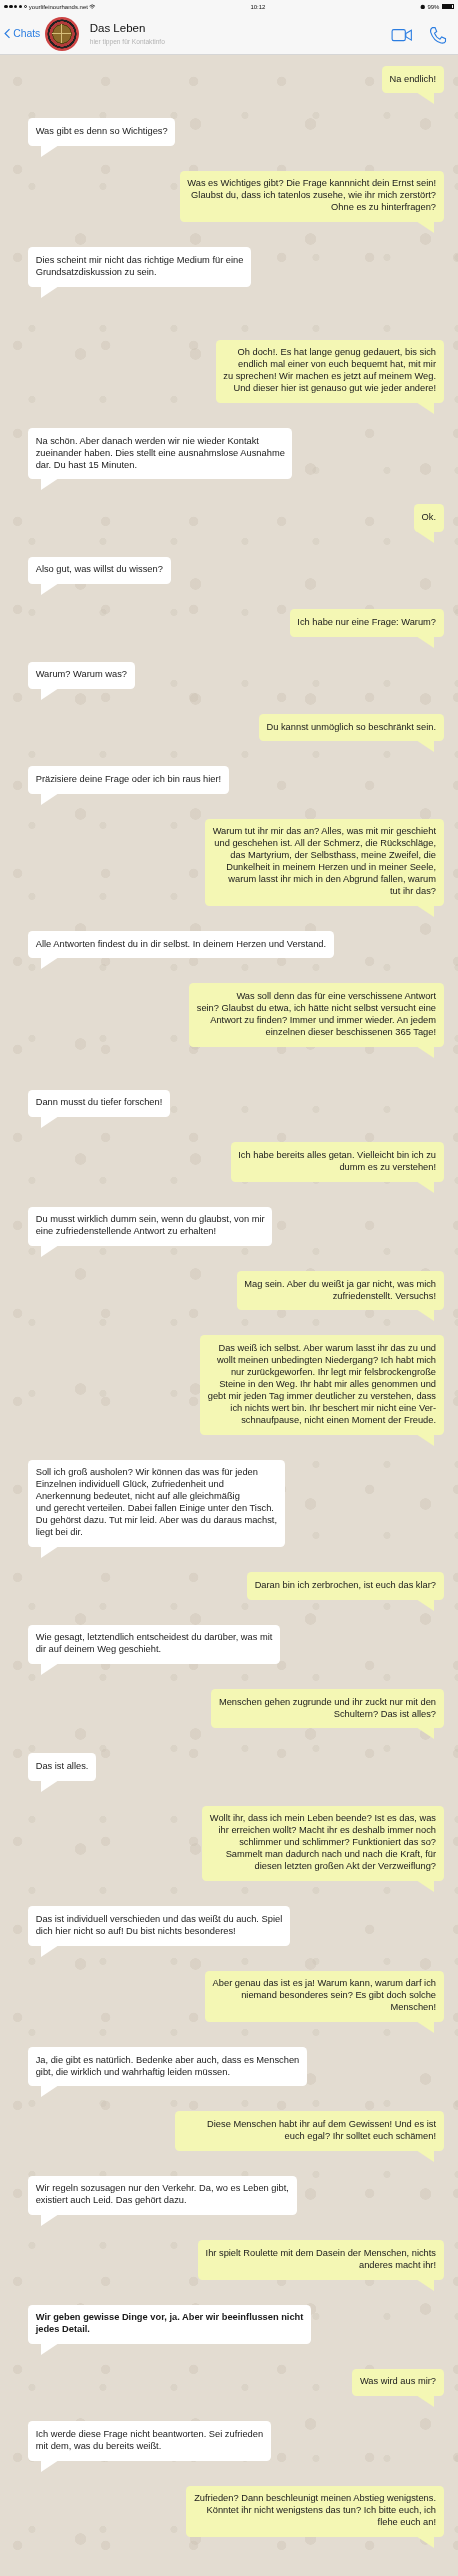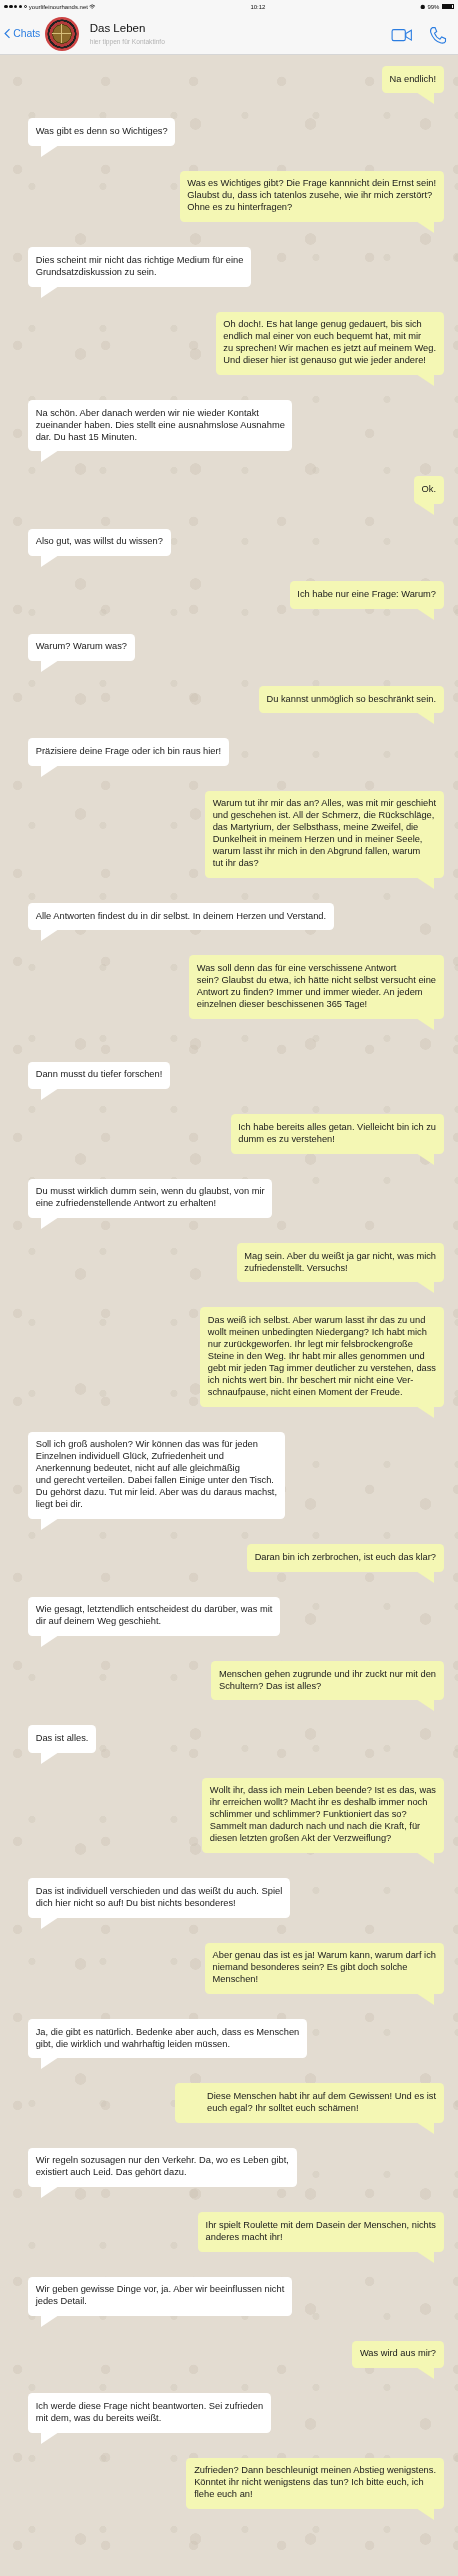--- a/index.html
+++ b/index.html
@@ -59,21 +59,21 @@
     padding: 11px 0 22px;
     background-color: #e3dcd1;
     background-image:
       radial-gradient(circle at 20% 30%, rgba(200,190,175,0.35) 0 4.4px, transparent 5px),
       radial-gradient(circle at 70% 60%, rgba(200,190,175,0.35) 0 5.5px, transparent 6px),
       radial-gradient(circle at 45% 85%, rgba(200,190,175,0.3) 0 3.3px, transparent 3.8px);
     background-size: 88px 88px, 115px 115px, 71px 71px;
     min-height: 2521px;
   }
   .msg-row { display: flex; margin-bottom: 25px; }
-  .msg-row.out { justify-content: flex-end; padding-right: 14.3px; }
+  .msg-row.out { justify-content: flex-end; padding-right: 14.3px; text-align: right; }
   .msg-row.in { justify-content: flex-start; padding-left: 28px; }
   .bubble {
     position: relative;
     font-size: 9.3px;
     line-height: 12px;
     padding: 6.6px 7.7px 8.8px 7.7px;
     border-radius: 4.4px;
     white-space: pre-line;
   }
   .bubble.out { background: #f4f7b4; }
@@ -149,21 +149,21 @@
     <div class="msg-row out">
       <div class="bubble out" style="max-width: 341px;">Was es Wichtiges gibt? Die Frage kannnicht dein Ernst sein!
 Glaubst du, dass ich tatenlos zusehe, wie ihr mich zerstört?
 Ohne es zu hinterfragen?</div>
     </div>
     <div class="msg-row in">
       <div class="bubble in" style="max-width: 341px;">Dies scheint mir nicht das richtige Medium für eine
 Grundsatzdiskussion zu sein.</div>
     </div>
     <div class="msg-row out">
-      <div class="bubble out" style="max-width: 341px;">Oh doch!. Es hat lange genug gedauert, bis sich
+      <div class="bubble out" style="max-width: 341px; margin-top: 28px;">Oh doch!. Es hat lange genug gedauert, bis sich
 endlich mal einer von euch bequemt hat, mit mir
 zu sprechen! Wir machen es jetzt auf meinem Weg.
 Und dieser hier ist genauso gut wie jeder andere!</div>
     </div>
     <div class="msg-row in">
       <div class="bubble in" style="max-width: 341px;">Na schön. Aber danach werden wir nie wieder Kontakt
 zueinander haben. Dies stellt eine ausnahmslose Ausnahme
 dar. Du hast 15 Minuten.</div>
     </div>
     <div class="msg-row out">
@@ -273,21 +273,21 @@
     </div>
     <div class="msg-row in">
       <div class="bubble in" style="max-width: 341px;">Wir regeln sozusagen nur den Verkehr. Da, wo es Leben gibt,
 existiert auch Leid. Das gehört dazu.</div>
     </div>
     <div class="msg-row out">
       <div class="bubble out" style="max-width: 341px;">Ihr spielt Roulette mit dem Dasein der Menschen, nichts
 anderes macht ihr!</div>
     </div>
     <div class="msg-row in">
-      <div class="bubble in" style="max-width: 341px;">Wir geben gewisse Dinge vor, ja. Aber wir beeinflussen nicht
+      <div class="bubble in" style="max-width: 341px; font-weight: bold;">Wir geben gewisse Dinge vor, ja. Aber wir beeinflussen nicht
  jedes Detail.</div>
     </div>
     <div class="msg-row out">
       <div class="bubble out" style="max-width: 341px;">Was wird aus mir?</div>
     </div>
     <div class="msg-row in">
       <div class="bubble in" style="max-width: 341px;">Ich werde diese Frage nicht beantworten. Sei zufrieden
 mit dem, was du bereits weißt.</div>
     </div>
     <div class="msg-row out">

